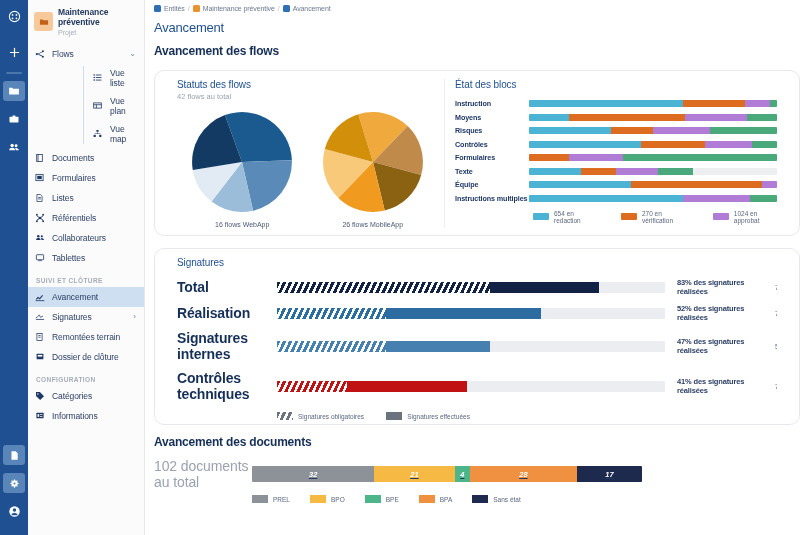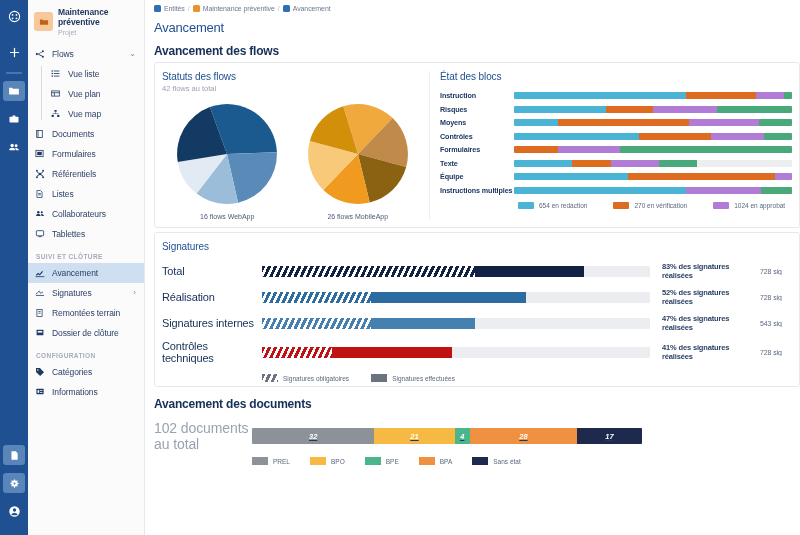--- a/index.html
+++ b/index.html
@@ -46,42 +46,42 @@
 
   .nav-item {
     display:flex; align-items:center; gap:7px;
     padding:4px 6px; font-size:8.5px; color:#2b3f63; cursor:pointer;
     position:relative; min-height:20px;
   }
   .nav-item .ni-ico { width:11px; flex:0 0 11px; display:flex; justify-content:center; color:#1f3864;}
   .nav-item .ni-lab { flex:1; letter-spacing:-.1px;}
   .nav-item .ni-chev { color:#7b879c; font-size:8px; margin-right:2px;}
   .nav-item.active { background:#cddff0; }
-  .sub-wrap { position:relative; padding-left:17px; }
+  .sub-wrap { position:relative; padding-left:17px;margin-left:42px; }
   .sub-wrap:before {
     content:""; position:absolute; left:13px; top:2px; bottom:4px;
     width:1px; background:#d6dae1;
   }
   .sub-wrap .nav-item { padding-left:5px; }
   .sec-title {
     font-size:6.5px; color:#a5acb8; letter-spacing:.4px;
     padding:9px 6px 3px 8px; font-weight:600;
   }
 
   
   .main { flex:1; overflow:hidden; padding:5px 0 0 9px; background:#fff;}
   .crumb { display:flex; align-items:center; gap:3px; font-size:7px; color:#6d7a92; }
   .crumb .c-ic { width:7px; height:7px; border-radius:1.5px; display:inline-block;}
   .crumb .sep { color:#b9c0cc; }
   .crumb span.txt { letter-spacing:-.1px; }
   .page-title { font-size:13px; color:#1f5091; font-weight:400; margin:8px 0 9px; letter-spacing:-.2px;}
   .h-sec { font-size:12px; font-weight:700; color:#152f57; letter-spacing:-.2px;}
   .card {
-    border:1px solid #e6e8ec; border-radius:3px; background:#fff;
-    margin-top:4px; padding:8px 7px 7px;
+    border:1px solid #e6e8ec; border-radius:10px; background:#fff;
+    margin-top:12px; padding:8px 22px 7px;
   }
   .sub-h { font-size:10px; color:#1f5091; font-weight:400; letter-spacing:-.1px;}
   .muted { font-size:7.5px; color:#9aa2b1; margin-top:2px;}
 
   
   .flow-row { display:flex; }
   .flow-left { flex:0 0 268px; border-right:1px solid #eceef1; padding-right:6px;}
   .pies { display:flex; justify-content:space-around; margin-top:9px;}
   .pie-box { text-align:center; }
   .pie-cap { font-size:7px; color:#4a5a76; margin-top:5px;}
@@ -92,21 +92,21 @@
   .bloc-lab { flex:0 0 74px; font-size:7.2px; font-weight:700; color:#1f3864; letter-spacing:-.1px;}
   .bloc-bar { flex:1; height:7px; background:#eceef0; display:flex; border-radius:1px; overflow:hidden;}
   .bloc-bar i { display:block; height:100%; }
   .bloc-leg { display:flex; gap:26px; margin:7px 0 0 78px; align-items:center; }
   .lg { display:flex; align-items:center; gap:5px; font-size:6.5px; color:#5b6explicit;}
   .lg { color:#5b687f; }
   .lg .sw { width:16px; height:7px; border-radius:1px; flex:0 0 16px;}
 
   
   .sig-row { display:flex; align-items:center; margin-bottom:8px;}
-  .sig-lab { flex:0 0 100px; font-size:11px; font-weight:400; color:#152f57; letter-spacing:-.15px;}
+  .sig-lab { flex:0 0 100px; font-size:14px; font-weight:700; color:#152f57; letter-spacing:-.15px;}
   .sig-track { flex:0 0 388px; height:11px; background:#ebedf0; position:relative; border-radius:1px; overflow:hidden;}
   .sig-done { position:absolute; left:0; top:0; height:100%; }
   .sig-hatch { position:absolute; left:0; top:0; height:100%; }
   .sig-pct { flex:0 0 110px; font-size:7.5px; font-weight:700; color:#2b3f63; padding-left:12px; letter-spacing:-.15px;}
   .sig-cnt { font-size:7px; color:#5b687f; letter-spacing:-.1px; white-space:nowrap; overflow:hidden;}
   .sig-leg { display:flex; gap:22px; margin-left:100px; align-items:center; padding-top:2px;}
   .sig-leg .sw2 { width:16px; height:8px; flex:0 0 16px;}
   .sig-leg span { font-size:6.5px; color:#5b687f;}
 
   
@@ -257,40 +257,40 @@
     <span class="ni-ico">
       <svg width="9" height="9" viewBox="0 0 16 16" fill="none" stroke="#1f3864" stroke-width="1.4">
         <rect x="1.6" y="2.4" width="12.8" height="11.2"></rect>
           <rect x="4" y="5" width="8" height="6" fill="#1f3864" stroke="none"></rect>
       </svg>
     </span>
     <span class="ni-lab">Formulaires</span>
   </div>
   <div class="nav-item">
     <span class="ni-ico">
+      <svg width="9" height="10" viewBox="0 0 16 16" fill="none" stroke="#1f3864" stroke-width="1.3">
+        <path d="M3.4 1.8h6.2l3 3v9.4h-9.2z"></path>
+          <line x1="5.6" y1="7" x2="10.4" y2="7"></line>
+          <line x1="5.6" y1="9.6" x2="10.4" y2="9.6"></line>
+      </svg>
+    </span>
+    <span class="ni-lab">Listes</span>
+  </div>
+  <div class="nav-item">
+    <span class="ni-ico">
       <svg width="10" height="10" viewBox="0 0 16 16" fill="#1f3864">
         <circle cx="8" cy="8" r="1.9"></circle>
           <circle cx="3" cy="2.8" r="1.5"></circle>
           <circle cx="13" cy="2.8" r="1.5"></circle>
         <circle cx="3" cy="13.2" r="1.5"></circle>
           <circle cx="13" cy="13.2" r="1.5"></circle>
         <path d="M3.8 3.8l3 3-.9.9-3-3zM12.2 3.8l-3 3 .9.9 3-3zM3.8 12.2l3-3-.9-.9-3 3zM12.2 12.2l-3-3 .9-.9 3 3z"></path>
       </svg>
     </span>
     <span class="ni-lab">Référentiels</span>
-  </div>
-  <div class="nav-item">
-    <span class="ni-ico">
-      <svg width="9" height="10" viewBox="0 0 16 16" fill="none" stroke="#1f3864" stroke-width="1.3">
-        <path d="M3.4 1.8h6.2l3 3v9.4h-9.2z"></path>
-          <line x1="5.6" y1="7" x2="10.4" y2="7"></line>
-          <line x1="5.6" y1="9.6" x2="10.4" y2="9.6"></line>
-      </svg>
-    </span>
-    <span class="ni-lab">Listes</span>
   </div>
   <div class="nav-item">
     <span class="ni-ico">
       <svg width="10" height="9" viewBox="0 0 16 16" fill="#1f3864">
         <circle cx="5" cy="5.6" r="2.2"></circle>
           <circle cx="11.2" cy="5.9" r="1.9"></circle>
         <path d="M1 12.4c0-2.2 1.8-3.3 4-3.3s4 1.1 4 3.3z"></path>
           <path d="M9.8 9.1c2 0 5.2.7 5.2 3.3h-4.2z"></path>
       </svg>
     </span>
@@ -429,35 +429,35 @@
             <div class="bloc-row">
               <div class="bloc-lab">Instruction</div>
               <div class="bloc-bar">
                 <i style="width: 62%; background: rgb(75, 179, 212);"></i>
                 <i style="width: 25%; background: rgb(221, 107, 32);"></i>
                 <i style="width: 10%; background: rgb(176, 124, 214);"></i>
                 <i style="width: 3%; background: rgb(74, 169, 122);"></i>
               </div>
             </div>
             <div class="bloc-row">
+              <div class="bloc-lab">Moyens</div>
+              <div class="bloc-bar">
+                <i style="width: 16%; background: rgb(75, 179, 212);"></i>
+                <i style="width: 47%; background: rgb(221, 107, 32);"></i>
+                <i style="width: 25%; background: rgb(176, 124, 214);"></i>
+                <i style="width: 12%; background: rgb(74, 169, 122);"></i>
+              </div>
+            </div>
+            <div class="bloc-row">
               <div class="bloc-lab">Risques</div>
               <div class="bloc-bar">
                 <i style="width: 33%; background: rgb(75, 179, 212);"></i>
                 <i style="width: 17%; background: rgb(221, 107, 32);"></i>
                 <i style="width: 23%; background: rgb(176, 124, 214);"></i>
                 <i style="width: 27%; background: rgb(74, 169, 122);"></i>
-              </div>
-            </div>
-            <div class="bloc-row">
-              <div class="bloc-lab">Moyens</div>
-              <div class="bloc-bar">
-                <i style="width: 16%; background: rgb(75, 179, 212);"></i>
-                <i style="width: 47%; background: rgb(221, 107, 32);"></i>
-                <i style="width: 25%; background: rgb(176, 124, 214);"></i>
-                <i style="width: 12%; background: rgb(74, 169, 122);"></i>
               </div>
             </div>
             <div class="bloc-row">
               <div class="bloc-lab">Contrôles</div>
               <div class="bloc-bar">
                 <i style="width: 45%; background: rgb(75, 179, 212);"></i>
                 <i style="width: 26%; background: rgb(221, 107, 32);"></i>
                 <i style="width: 19%; background: rgb(176, 124, 214);"></i>
                 <i style="width: 10%; background: rgb(74, 169, 122);"></i>
               </div>

